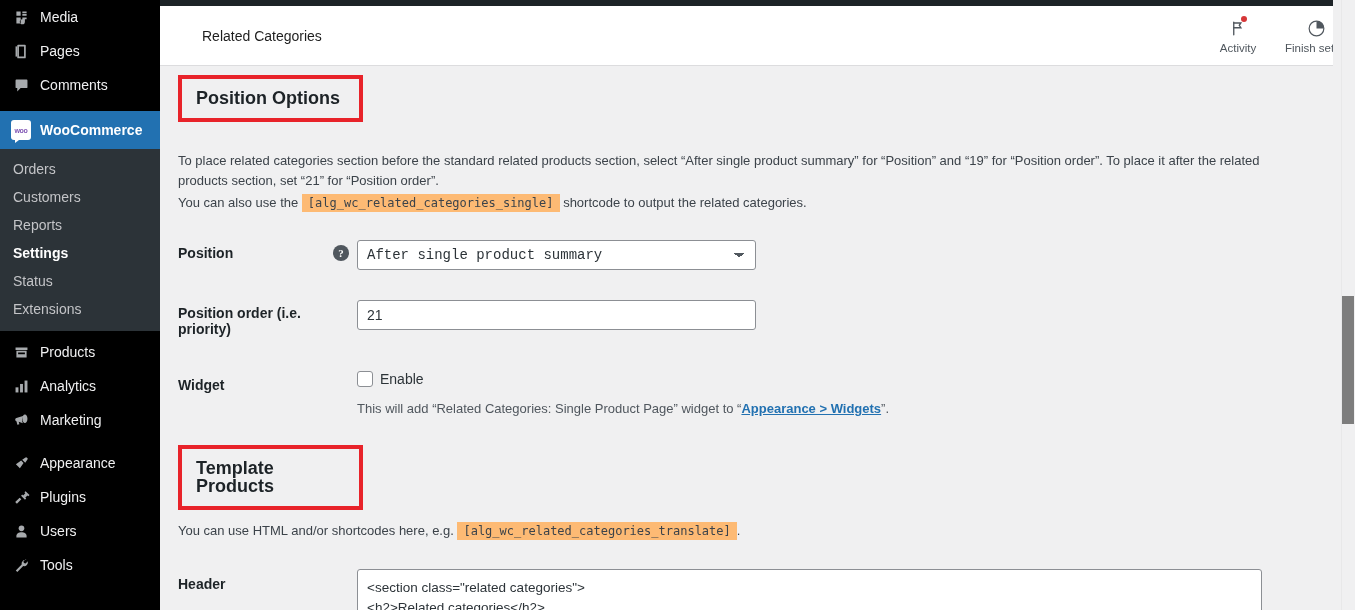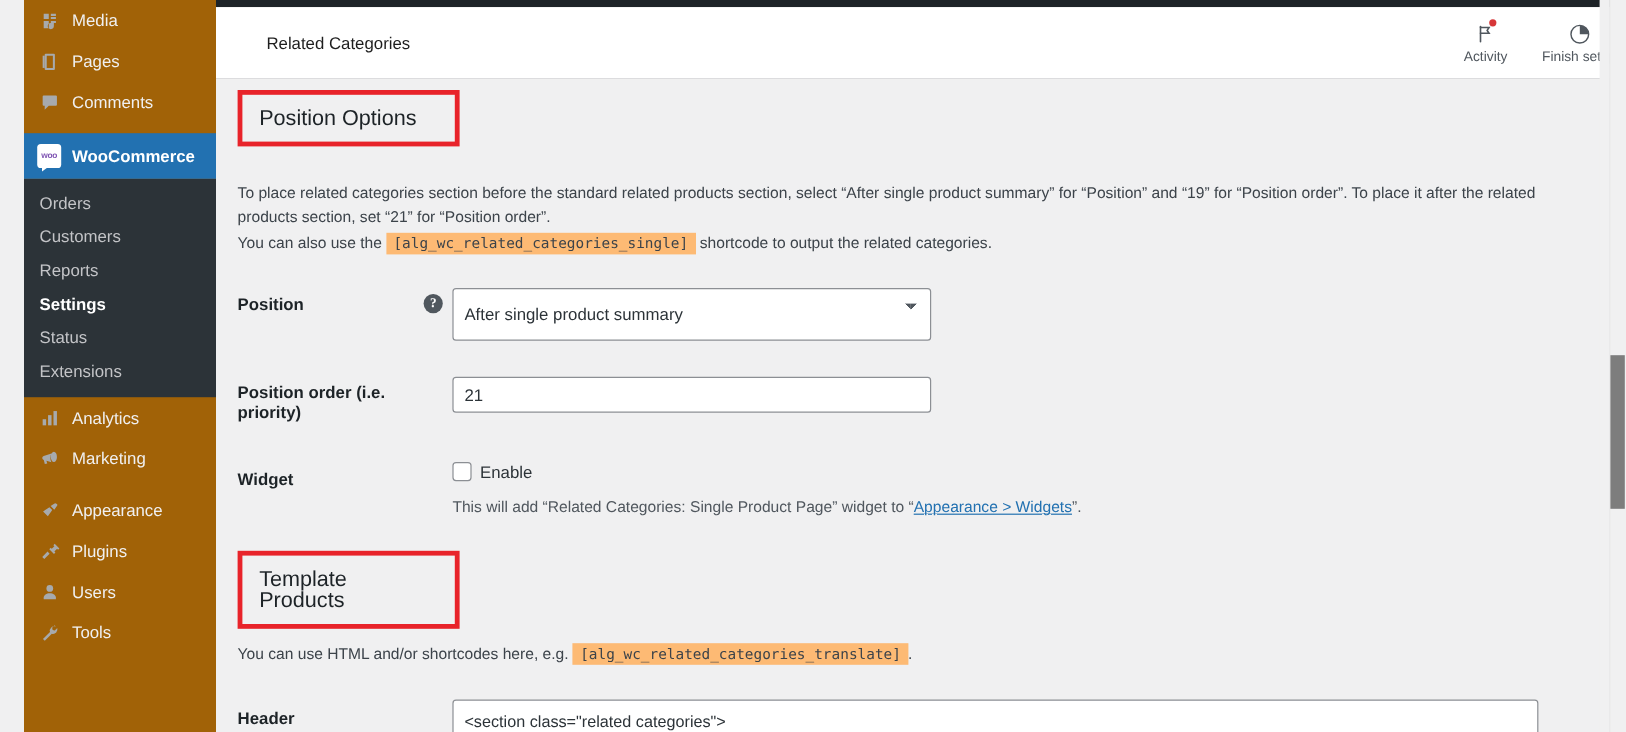--- a/index.html
+++ b/index.html
@@ -10,25 +10,24 @@
     background: #f0f0f1;
     font-family: "Liberation Sans", sans-serif;
   }
 
   #app { position: relative; width: 1355px; height: 610px; display: flex; }
 
   
   #sidebar {
     width: 160px;
     min-width: 160px;
-    background: #a16207;
+    background: #000000;
     color: #f0f0f1;
     position: relative;
     overflow: hidden;
-    margin-left: 20px;
   }
   .menu-item {
     display: flex;
     align-items: center;
     height: 34px;
     padding: 0 0 0 10px;
     font-size: 14px;
     color: #f0f0f1;
     position: relative;
   }
@@ -146,21 +145,21 @@
     padding: 0;
   }
 
   .section-head-wrap {
     position: relative;
     display: inline-block;
     margin: 9px 0 0 18px;
   }
   .section-head {
     font-size: 18px;
-    font-weight: 400;
+    font-weight: 700;
     color: #1d2327;
     padding: 10px 14px 11px 14px;
     border: 4px solid #e8232a;
     background: #f0f0f1;
     line-height: 1;
     width: 185px;
   }
 
   .desc {
     font-size: 13px;
@@ -208,28 +207,28 @@
     background: #50575e;
     color: #fff;
     font-size: 11px;
     font-weight: 700;
     display: flex; align-items: center; justify-content: center;
     font-family: "Liberation Serif", serif;
   }
 
   select.wc-select {
     width: 399px;
-    height: 44px;
+    height: 30px;
     border: 1px solid #8c8f94;
     border-radius: 3px;
     background: #fff;
     font-size: 14px;
     color: #2c3338;
     padding: 0 24px 0 9px;
-    font-family: Liberation Sans, sans-serif;
+    font-family: Liberation Mono, monospace;
     -webkit-appearance: none;
     appearance: none;
     background-image:
       linear-gradient(45deg, transparent 50%, #50575e 50%),
       linear-gradient(135deg, #50575e 50%, transparent 50%);
     background-position:
       calc(100% - 16px) 12px,
       calc(100% - 11px) 12px;
     background-size: 5px 5px, 5px 5px;
     background-repeat: no-repeat;
@@ -255,21 +254,21 @@
     border: 1px solid #8c8f94;
     border-radius: 3px;
     background: #fff;
   }
   .cb-label { font-size: 14px; color: #2c3338; }
   .field-desc {
     font-size: 13px;
     color: #50575e;
     margin-top: 14px;
   }
-  .field-desc a { color: #2271b1; text-decoration: underline; }
+  .field-desc a { color: #2271b1; text-decoration: underline; font-weight: bold; }
 
   textarea.wc-textarea {
     width: 905px;
     height: 113px;
     border: 1px solid #8c8f94;
     border-radius: 3px;
     background: #fff;
     font-size: 13.5px;
     color: #2c3338;
     padding: 8px 9px;
@@ -359,20 +358,28 @@
         <span>Settings</span>
       </div>
       <div class="sub-item">
         <span>Status</span>
       </div>
       <div class="sub-item">
         <span>Extensions</span>
       </div>
     </div>
 
+    <div class="menu-item" style="margin-top:4px;">
+      <span class="ico">
+        <svg width="17" height="17" viewBox="0 0 20 20" fill="currentColor">
+            <path d="M3 4h14v3H3V4zm1 4h12v8H4V8zm2 2v2h8v-2H6z"></path>
+          </svg>
+      </span>
+      <span class="lbl">Products</span>
+    </div>
 
     <div class="menu-item">
       <span class="ico">
         <svg width="17" height="17" viewBox="0 0 20 20" fill="currentColor">
             <rect x="3" y="11" width="3.4" height="6"></rect>
             <rect x="8.3" y="7" width="3.4" height="10"></rect>
             <rect x="13.6" y="3" width="3.4" height="14"></rect>
           </svg>
       </span>
       <span class="lbl">Analytics</span>

